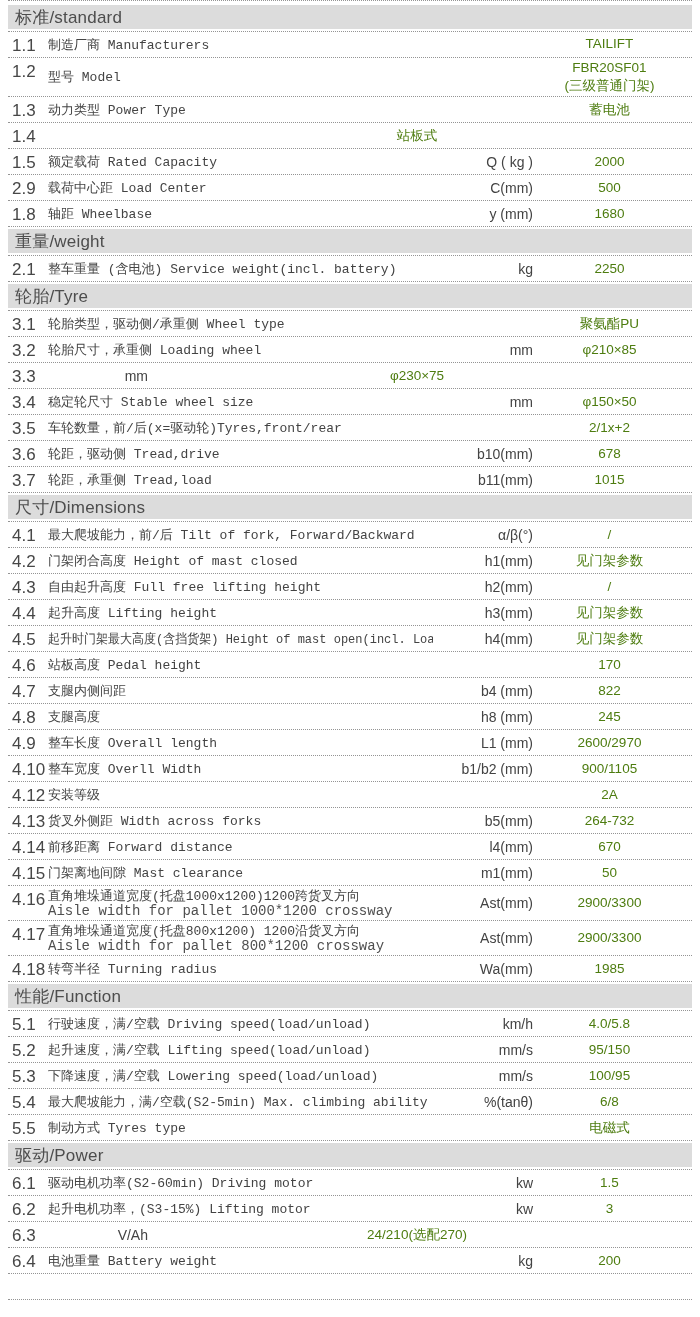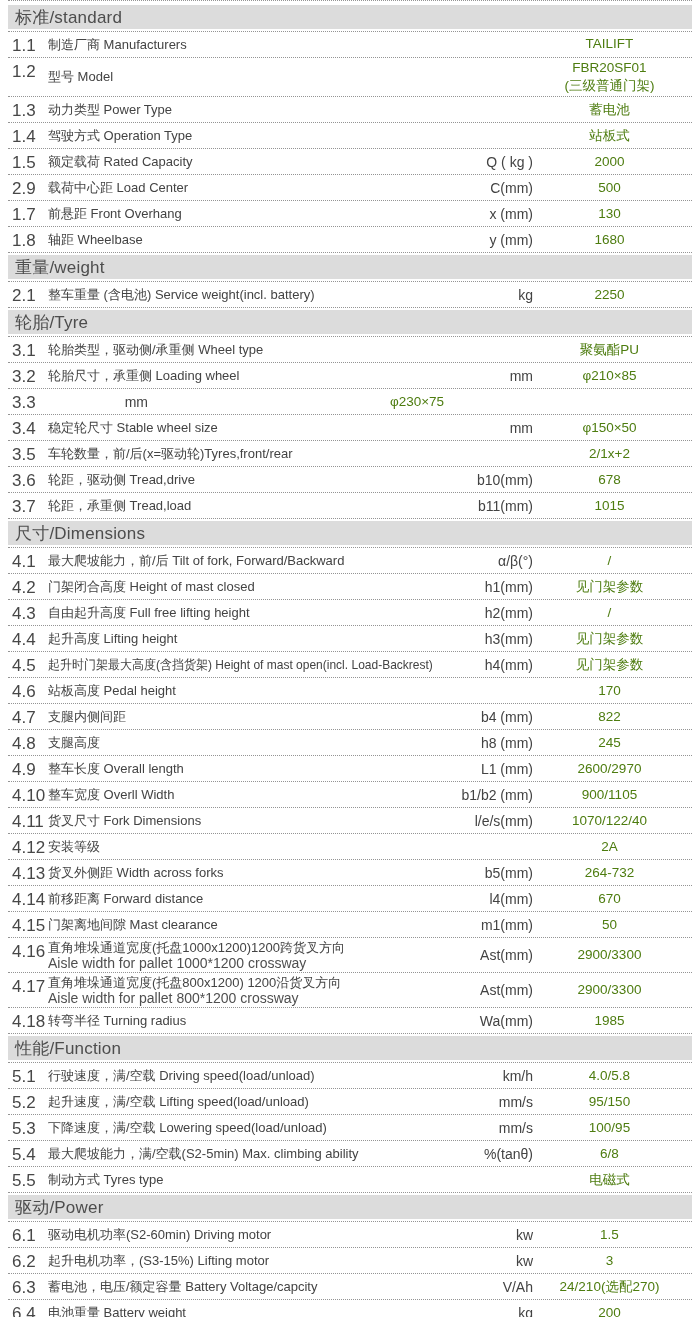--- a/index.html
+++ b/index.html
@@ -53,20 +53,21 @@
     font-size: 17px;
     color: #474747;
     align-self: flex-start;
     padding-top: 3px;
   }
   .lbl {
     flex: 0 0 385px;
     overflow: hidden;
     font-size: 13px;
     color: #434343;
+    font-family: Liberation Mono, monospace;
   }
   .lbl-main { white-space: nowrap; }
   .lbl-sub {
     font-size: 14px;
     color: #4f4f4f;
     white-space: nowrap;
     margin-top: -2px;
   }
   .unit {
     flex: 0 0 100px;
@@ -130,24 +131,20 @@
     </div>
     <div class="cell unit"></div>
     <div class="cell val">
       <div class="v1">蓄电池</div>
 
     </div>
   </div>
 
   <div class="row">
     <div class="cell idx">1.4</div>
-    <div class="cell lbl">
-      <div class="lbl-main">驾驶方式 Operation Type</div>
-
-    </div>
     <div class="cell unit"></div>
     <div class="cell val">
       <div class="v1">站板式</div>
 
     </div>
   </div>
 
   <div class="row">
     <div class="cell idx">1.5</div>
     <div class="cell lbl">
@@ -167,32 +164,20 @@
       <div class="lbl-main">载荷中心距 Load Center</div>
 
     </div>
     <div class="cell unit">C(mm)</div>
     <div class="cell val">
       <div class="v1">500</div>
 
     </div>
   </div>
 
-  <div class="row">
-    <div class="cell idx">1.7</div>
-    <div class="cell lbl">
-      <div class="lbl-main">前悬距 Front Overhang</div>
-
-    </div>
-    <div class="cell unit">x (mm)</div>
-    <div class="cell val">
-      <div class="v1">130</div>
-
-    </div>
-  </div>
 
   <div class="row">
     <div class="cell idx">1.8</div>
     <div class="cell lbl">
       <div class="lbl-main">轴距 Wheelbase</div>
 
     </div>
     <div class="cell unit">y (mm)</div>
     <div class="cell val">
       <div class="v1">1680</div>
@@ -450,32 +435,20 @@
       <div class="lbl-main">整车宽度 Overll Width</div>
 
     </div>
     <div class="cell unit">b1/b2 (mm)</div>
     <div class="cell val">
       <div class="v1">900/1105</div>
 
     </div>
   </div>
 
-  <div class="row">
-    <div class="cell idx">4.11</div>
-    <div class="cell lbl">
-      <div class="lbl-main">货叉尺寸 Fork Dimensions</div>
-
-    </div>
-    <div class="cell unit">l/e/s(mm)</div>
-    <div class="cell val">
-      <div class="v1">1070/122/40</div>
-
-    </div>
-  </div>
 
   <div class="row">
     <div class="cell idx">4.12</div>
     <div class="cell lbl">
       <div class="lbl-main">安装等级</div>
 
     </div>
     <div class="cell unit"></div>
     <div class="cell val">
       <div class="v1">2A</div>
@@ -665,24 +638,20 @@
     </div>
     <div class="cell unit">kw</div>
     <div class="cell val">
       <div class="v1">3</div>
 
     </div>
   </div>
 
   <div class="row">
     <div class="cell idx">6.3</div>
-    <div class="cell lbl">
-      <div class="lbl-main">蓄电池，电压/额定容量 Battery Voltage/capcity</div>
-
-    </div>
     <div class="cell unit">V/Ah</div>
     <div class="cell val">
       <div class="v1">24/210(选配270)</div>
 
     </div>
   </div>
 
   <div class="row">
     <div class="cell idx">6.4</div>
     <div class="cell lbl">

